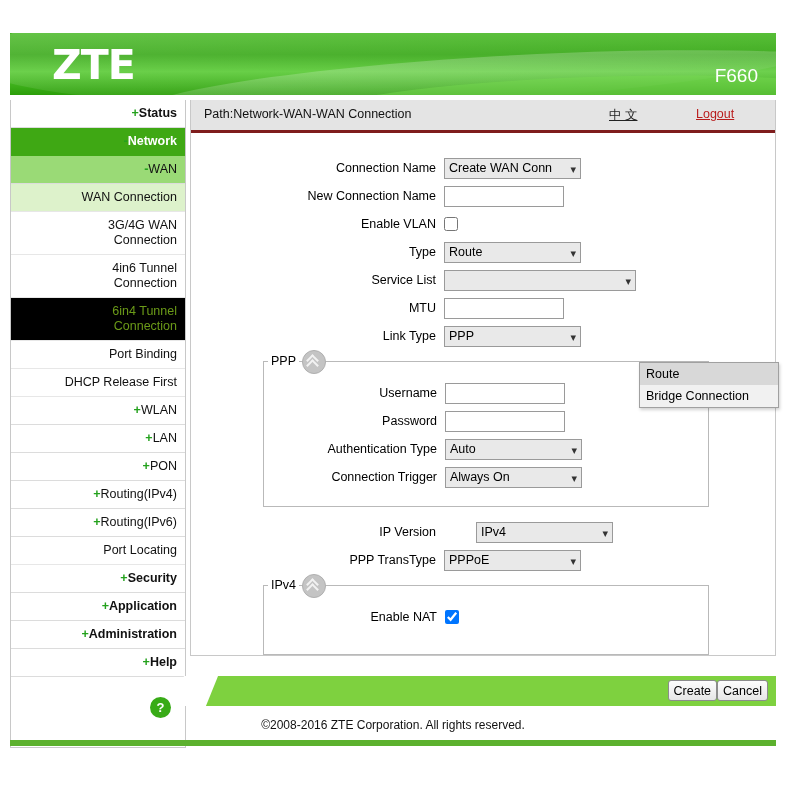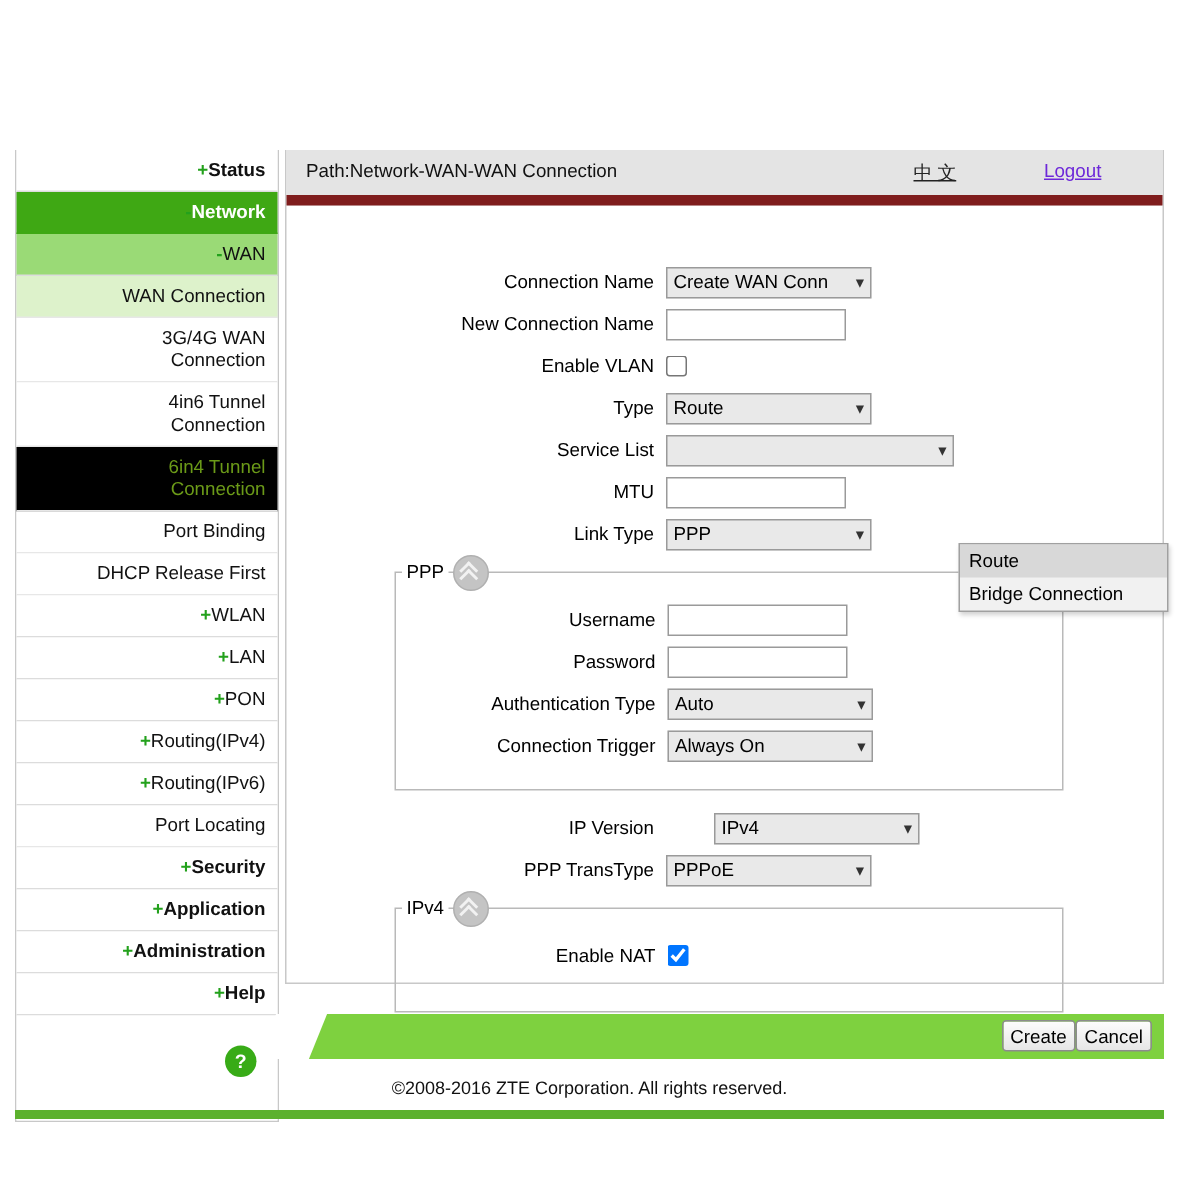--- a/index.html
+++ b/index.html
@@ -152,47 +152,47 @@
     height: 556px;
     background: #ffffff;
     border: 1px solid #c8c8c8;
     border-top: none;
     box-sizing: border-box;
   }
   .pathbar {
     position: relative;
     height: 30px;
     background: #e4e4e4;
-    border-bottom: 7px solid #7f1d1d;
+    border-bottom: 3px solid #7f1d1d;
   }
   .pathbar .path-text {
     position: absolute;
     left: 13px; top: 7px;
     font-size: 12.5px;
     color: #111;
   }
   .pathbar .lang {
     position: absolute;
     left: 418px; top: 7px;
     font-size: 12.5px;
     color: #222;
     text-decoration: underline;
     cursor: pointer;
   }
   .pathbar .logout {
     position: absolute;
     left: 505px; top: 7px;
     font-size: 12.5px;
-    color: #6d28d9;
+    color: #b91c1c;
     text-decoration: underline;
     cursor: pointer;
   }
 
   
-  .form-area { position: relative; padding-top: 38px; }
+  .form-area { position: relative; padding-top: 22px; }
   .row {
     display: flex;
     align-items: center;
     height: 26px;
     margin-bottom: 2px;
   }
   .lbl {
     width: 253px;
     text-align: right;
     padding-right: 8px;
@@ -349,20 +349,27 @@
     width: 766px;
     height: 6px;
     background: #5cb12e;
   }
 </style>
 </head>
 <body>
 
 <div id="page">
 
+  <div class="banner">
+    <div class="swoosh1"></div>
+    <div class="swoosh2"></div>
+    <div class="swoosh3"></div>
+    <div class="logo">ZTE</div>
+    <div class="model">F660</div>
+  </div>
 
   <div class="sidebar">
     <div id="nav-list">
         <div class="nav-item nav-top"><span class="plus">+</span><span>Status</span></div>
         <div class="nav-item nav-top active"><span class="plus">-</span><span>Network</span></div>
         <div class="nav-item nav-sub open"><span class="plus">-</span><span>WAN</span></div>
         <div class="nav-item nav-leaf selected"><span>WAN Connection</span></div>
         <div class="nav-item nav-leaf"><span>3G/4G WAN Connection</span></div>
         <div class="nav-item nav-leaf"><span>4in6 Tunnel Connection</span></div>
         <div class="nav-item nav-leaf hovered"><span>6in4 Tunnel Connection</span></div>

